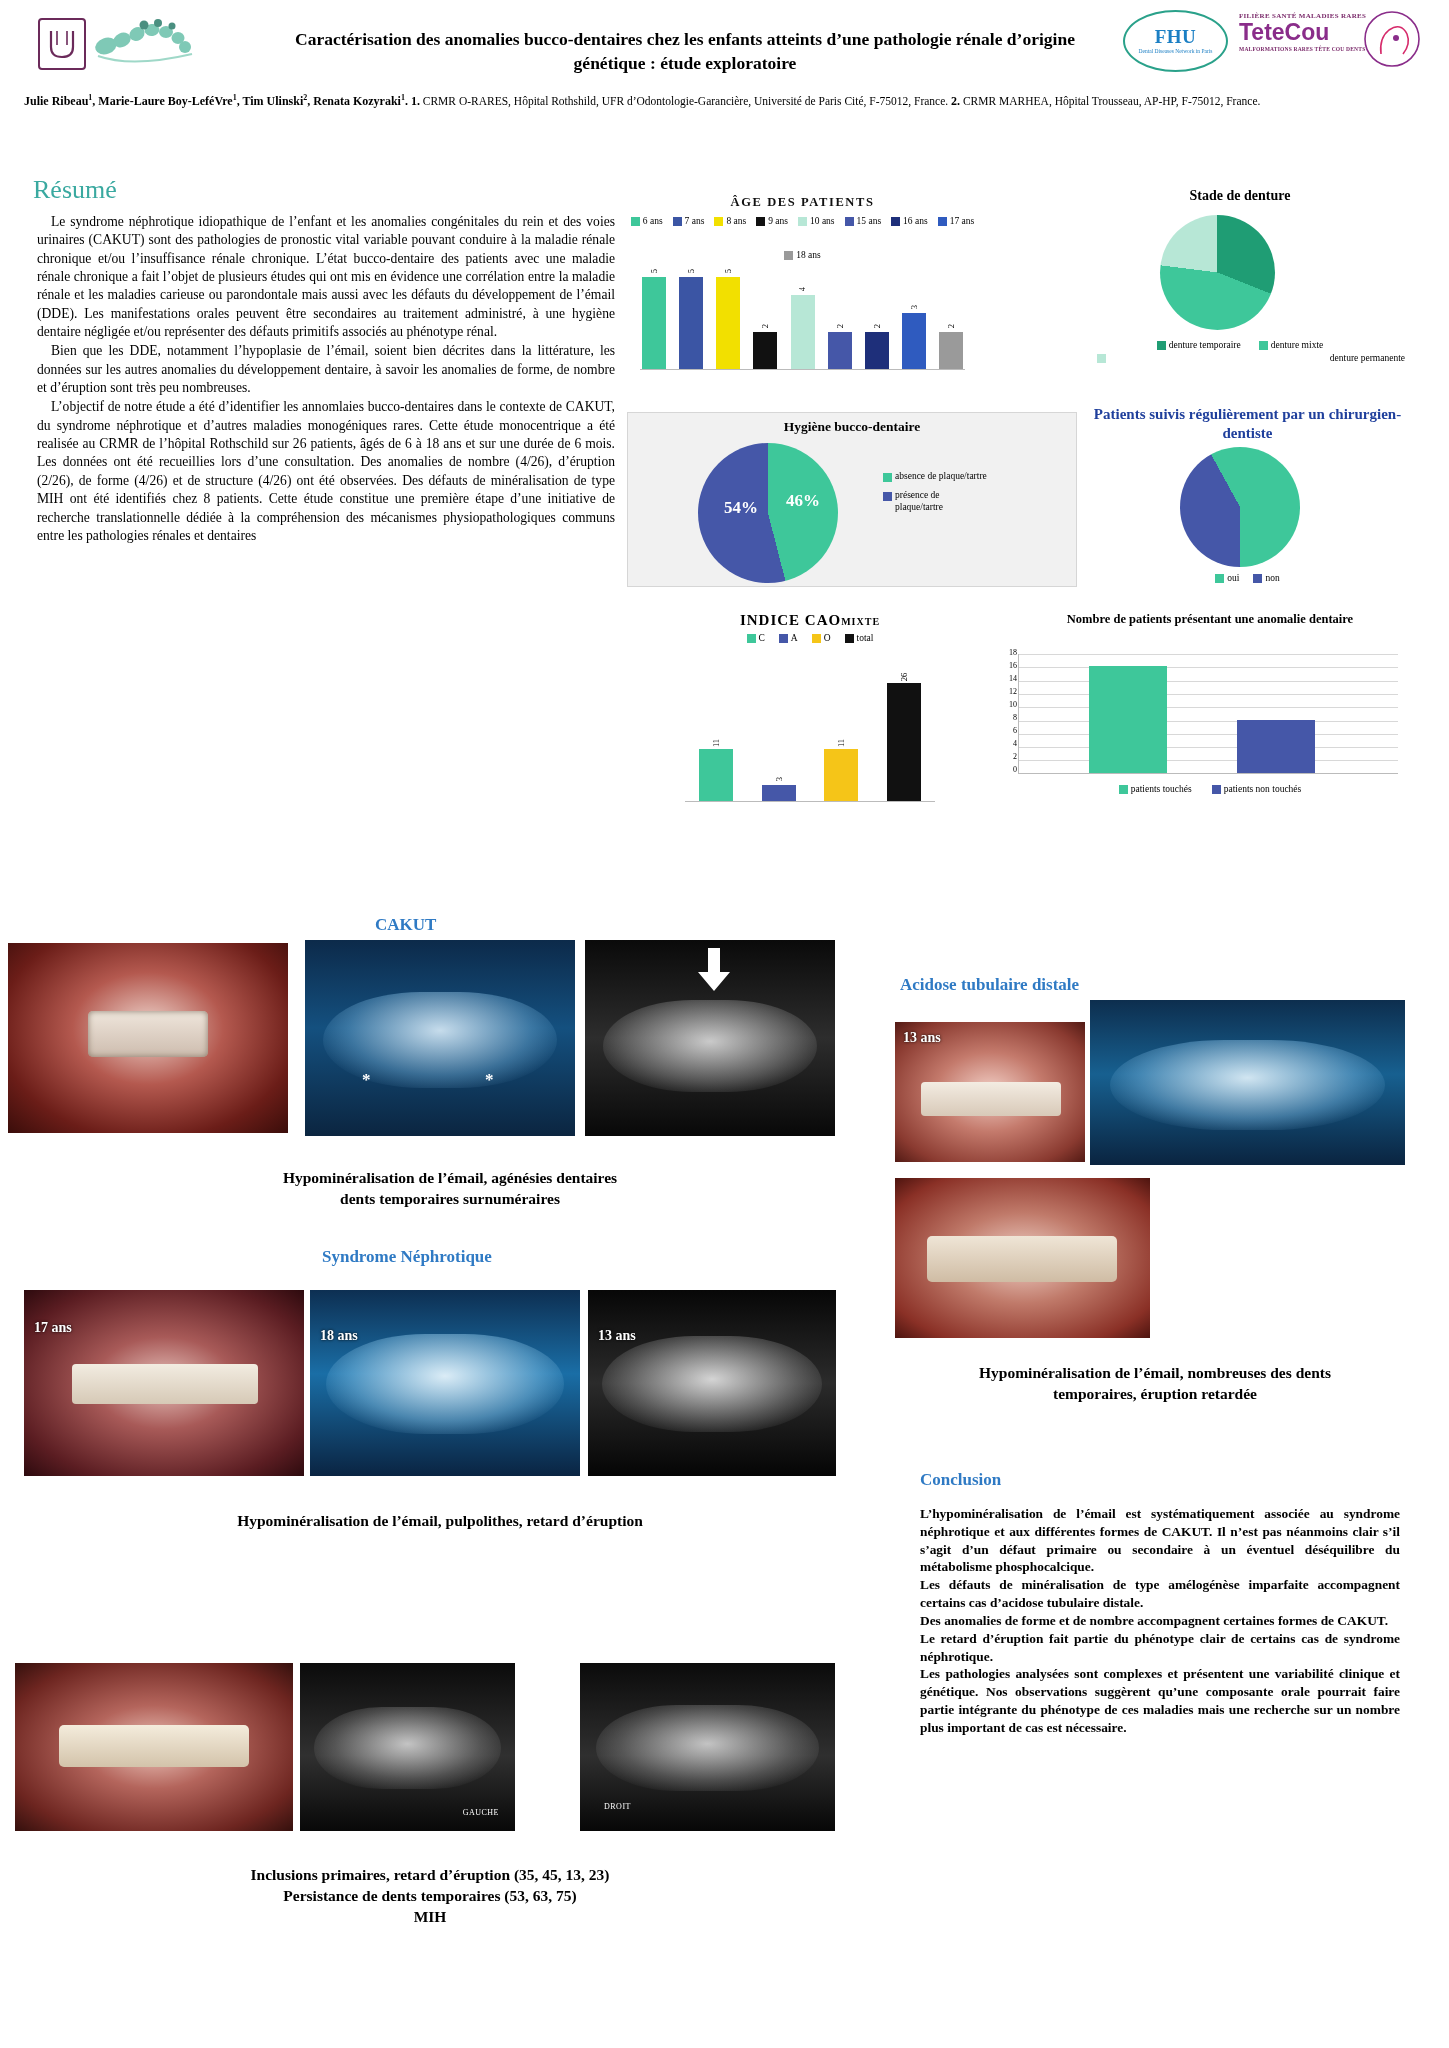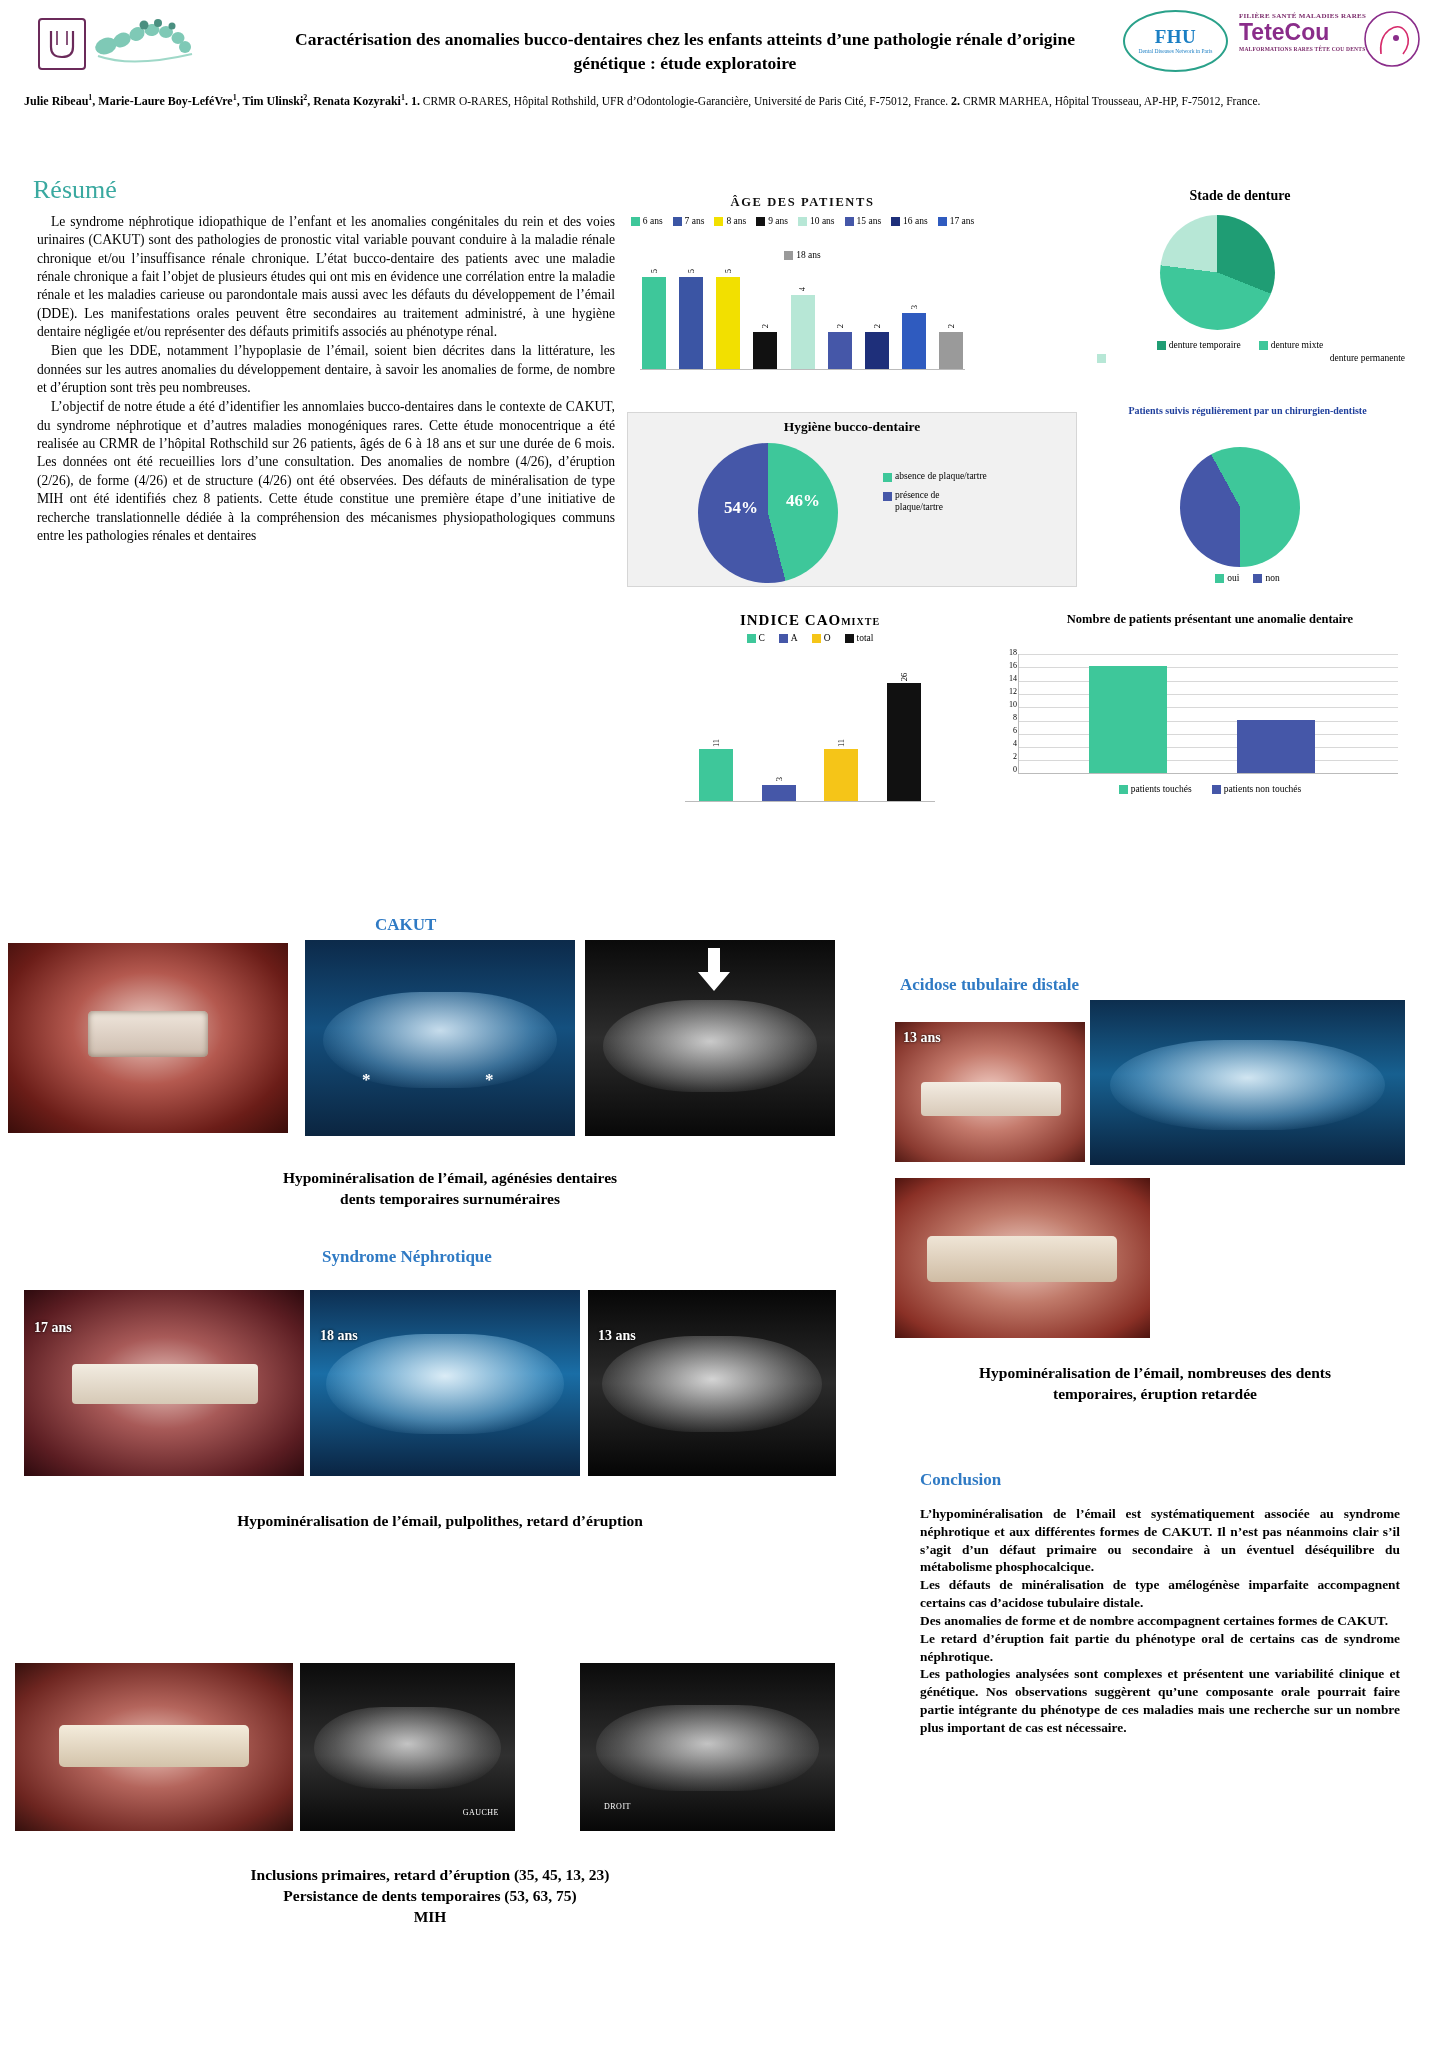--- a/index.html
+++ b/index.html
@@ -68,21 +68,21 @@
   #denture-chart { left:1075px; top:188px; width:330px; height:170px; }
   #denture-chart .chart-title { font-size:14px; font-weight:bold; }
   .pie { border-radius:50%; }
 
   
   #hygiene-chart { left:627px; top:412px; width:450px; height:175px; background:#f1f1f1; border:1px solid #d6d6d6;}
   #hygiene-chart .chart-title { font-size:13.5px; font-weight:bold; padding-top:6px; }
 
   
   #suivi-chart { left:1075px; top:405px; width:345px; height:185px; }
-  #suivi-chart .chart-title { font-size:10px; font-weight:bold; color:#1f3f9c; line-height:1.25;}
+  #suivi-chart .chart-title { font-size:15px; font-weight:bold; color:#1f3f9c; line-height:1.25;}
 
   
   #cao-chart { left:630px; top:612px; width:360px; height:200px; }
   #cao-chart .chart-title { font-size:15px; letter-spacing:1px; }
   #cao-chart .chart-title small { font-size:10px; }
 
   
   #anomalie-chart { left:1000px; top:612px; width:420px; height:215px; }
   #anomalie-chart .chart-title { font-size:12.5px; line-height:1.25; }
 
@@ -431,21 +431,21 @@
     <div class="age-tag" style="left:10px; top:38px;">13 ans</div>
   </div>
 
   <div class="cap" style="left:100px; top:1512px; width:680px; font-size:15.5px;">Hypominéralisation de l’émail, pulpolithes, retard d’éruption</div>
 
   <div class="sec-title" id="conclusion-title">Conclusion</div>
   <div id="conclusion-text">
     <p>L’hypominéralisation de l’émail est systématiquement associée au syndrome néphrotique et aux différentes formes de CAKUT. Il n’est pas néanmoins clair s’il s’agit d’un défaut primaire ou secondaire à un éventuel déséquilibre du métabolisme phosphocalcique.</p>
     <p>Les défauts de minéralisation de type amélogénèse imparfaite accompagnent certains cas d’acidose tubulaire distale.</p>
     <p>Des anomalies de forme et de nombre accompagnent certaines formes de  CAKUT.</p>
-    <p>Le retard d’éruption fait partie du phénotype oral de certains cas de syndrome néphrotique.</p>
+    <p>Le retard d’éruption fait partie du phénotype clair de certains cas de syndrome néphrotique.</p>
     <p>Les pathologies analysées sont complexes et présentent une variabilité clinique et génétique. Nos observations suggèrent qu’une composante orale pourrait faire partie intégrante du phénotype de ces maladies mais une recherche sur un nombre plus important de cas est nécessaire.</p>
   </div>
 
   <div class="photo" style="left:15px; top:1663px; width:278px; height:168px; background:radial-gradient(ellipse at 50% 50%, #eec8be 0%, #b4655c 35%, #6d2520 78%, #34100d 100%);">
     <div style="position:absolute;left:44px;top:62px;width:190px;height:42px;background:linear-gradient(#f4ecdc,#d3c3aa);border-radius:5px;"></div>
   </div>
 
   <div class="photo" style="left:300px; top:1663px; width:215px; height:168px; background:linear-gradient(#0b0b0b,#303030 55%,#080808);">
     <div style="position:absolute;left:14px;top:44px;right:14px;height:82px;border-radius:40%/55%;background:radial-gradient(ellipse at 50% 45%, rgba(255,255,255,.72) 0%, rgba(180,180,180,.3) 55%, rgba(0,0,0,0) 80%);"></div>
     <div style="position:absolute;right:16px;bottom:14px;color:#fff;font-size:8px;letter-spacing:.5px">GAUCHE</div>

